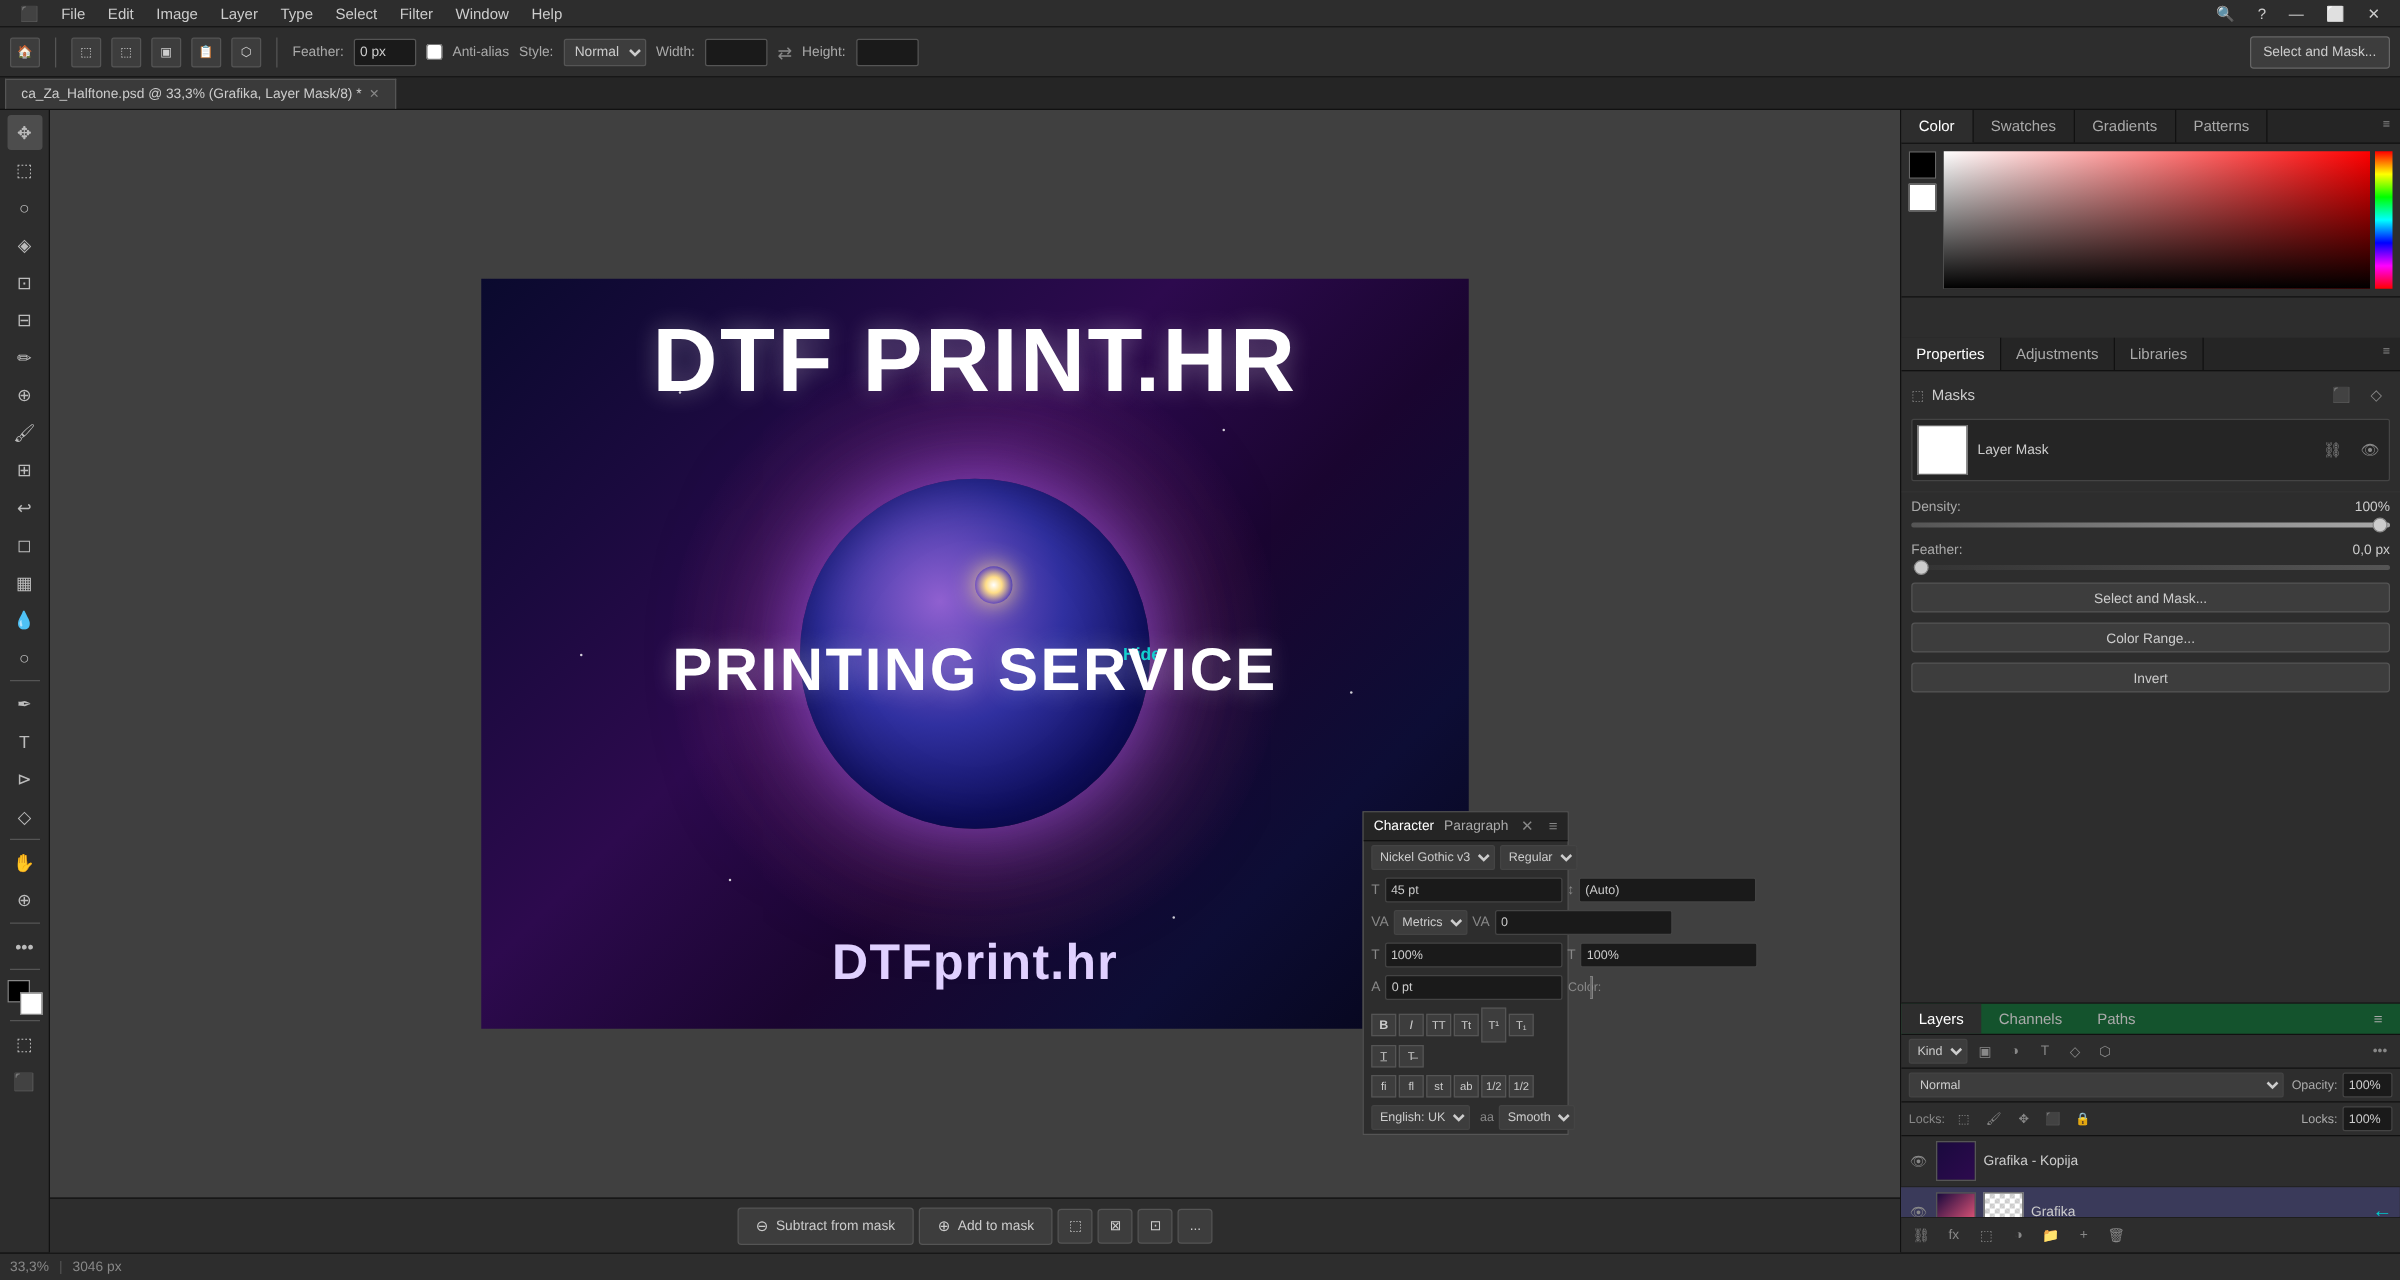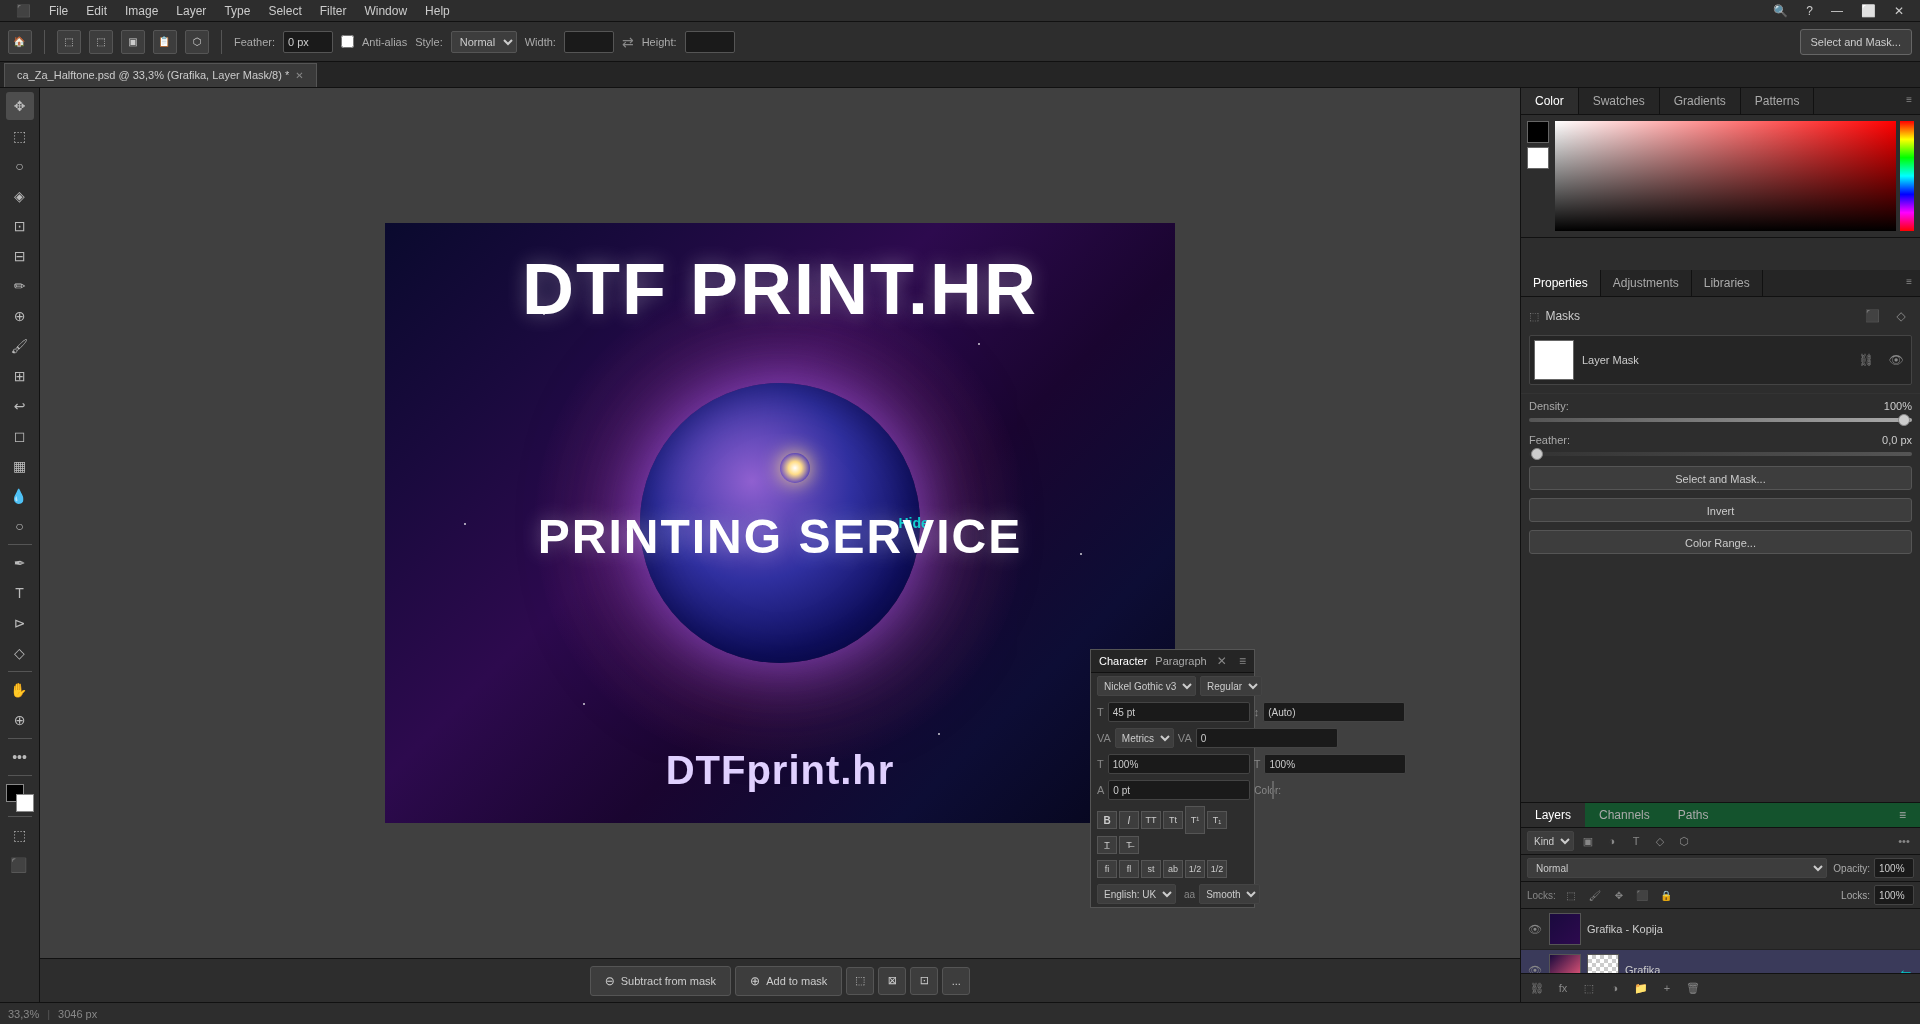--- a/index.html
+++ b/index.html
@@ -1038,22 +1038,22 @@
         <span class="prop-label">Feather:</span>
         <span class="prop-value">0,0 px</span>
       </div>
       <div class="prop-slider-row">
         <div class="prop-slider" style="background:linear-gradient(to right, #333 0%, #555 100%)">
           <div class="prop-slider-thumb" style="left:2px;right:auto"></div>
         </div>
       </div>
 
       <div class="refine-btn">Select and Mask...</div>
+      <div class="refine-btn">Color Range...</div>
       <div class="refine-btn">Invert</div>
-      <div class="refine-btn">Color Range...</div>
     </div>
 
     <div class="layers-panel">
       <div class="layers-tabs">
         <div class="layers-tab active">Layers</div>
         <div class="layers-tab">Channels</div>
         <div class="layers-tab">Paths</div>
         <div style="flex:1"></div>
         <span class="layers-tab" style="cursor:pointer">≡</span>
       </div>

